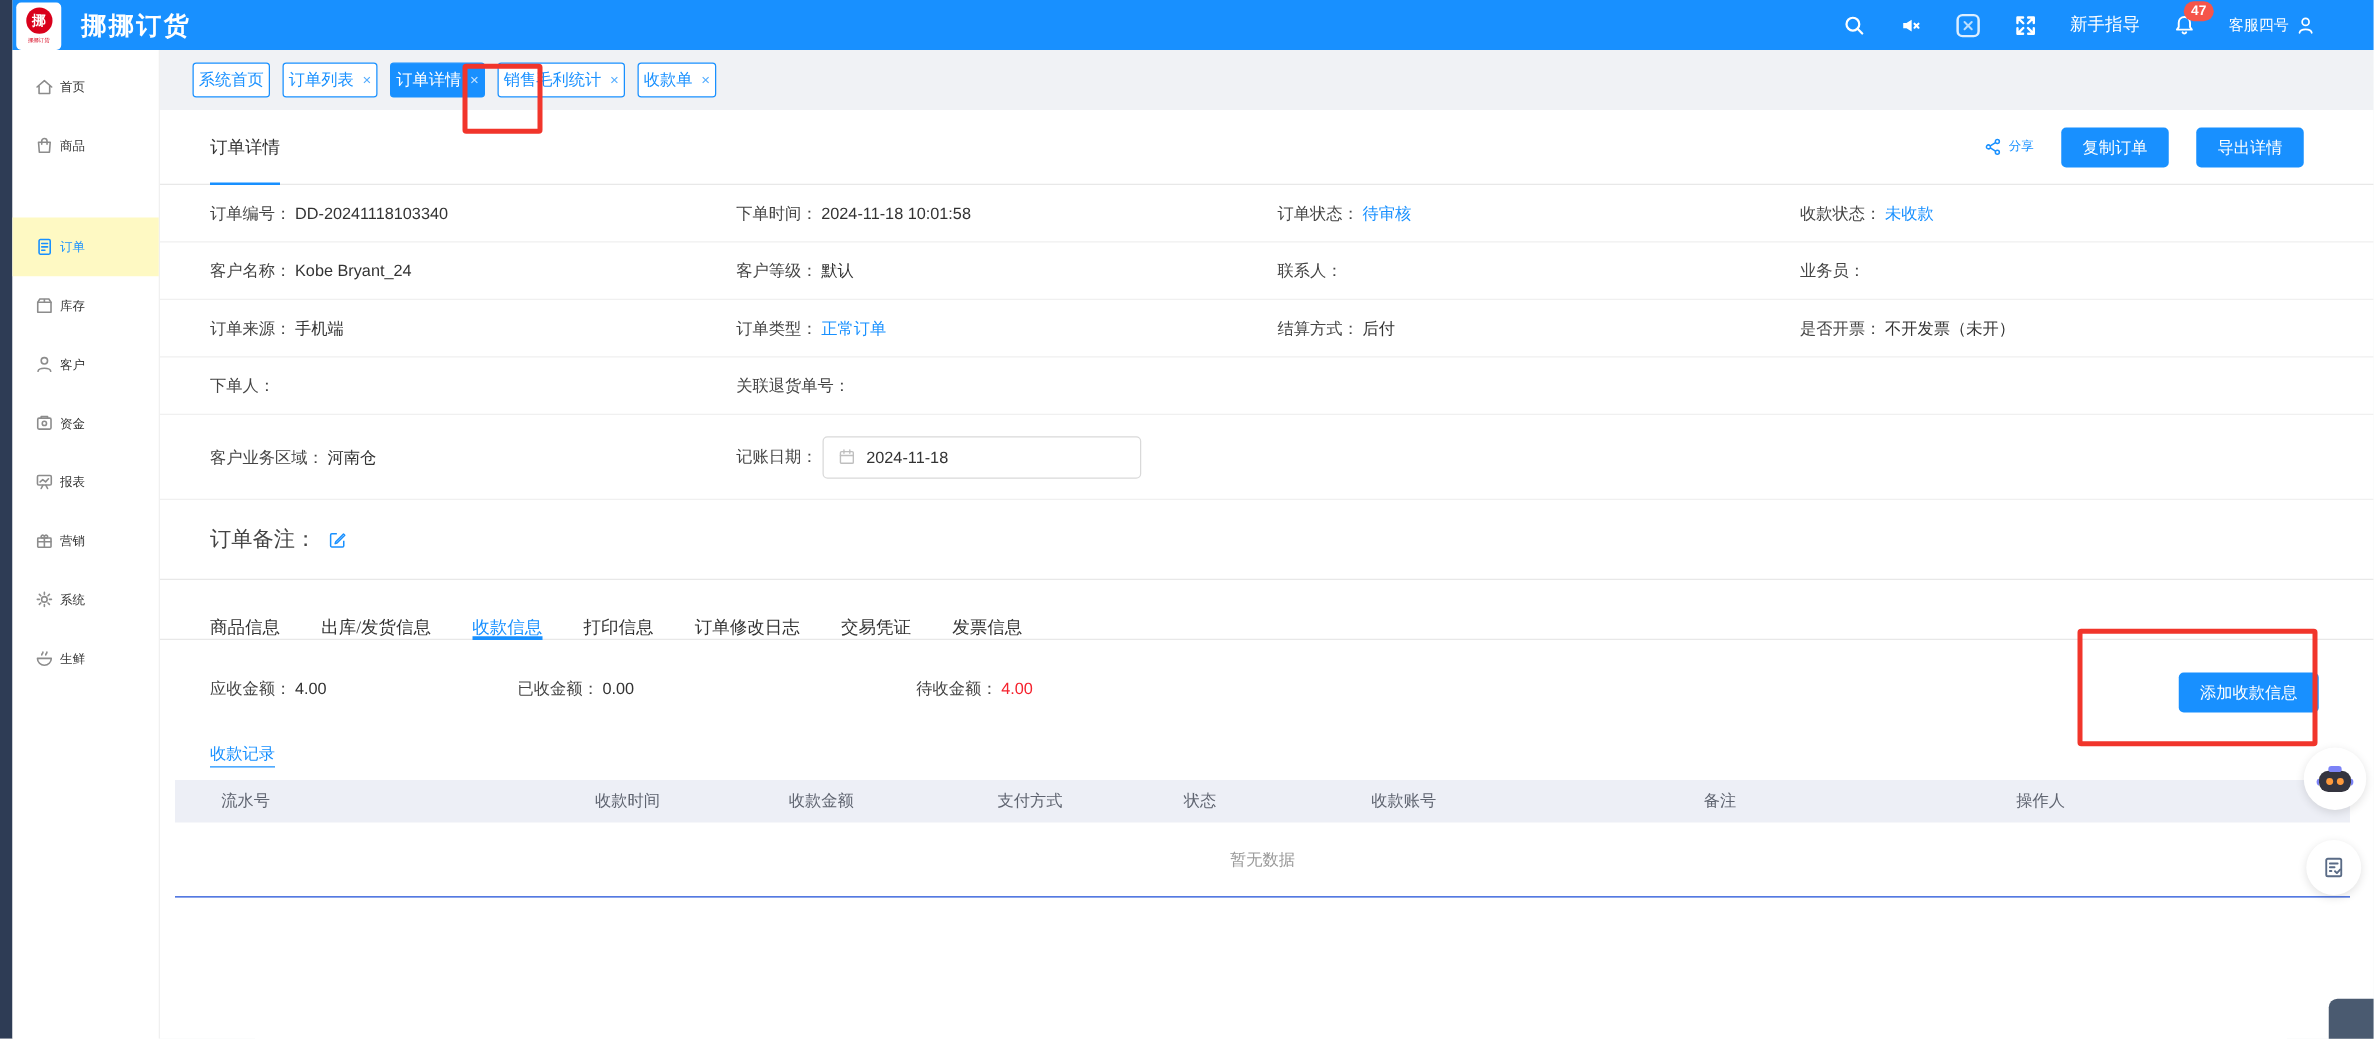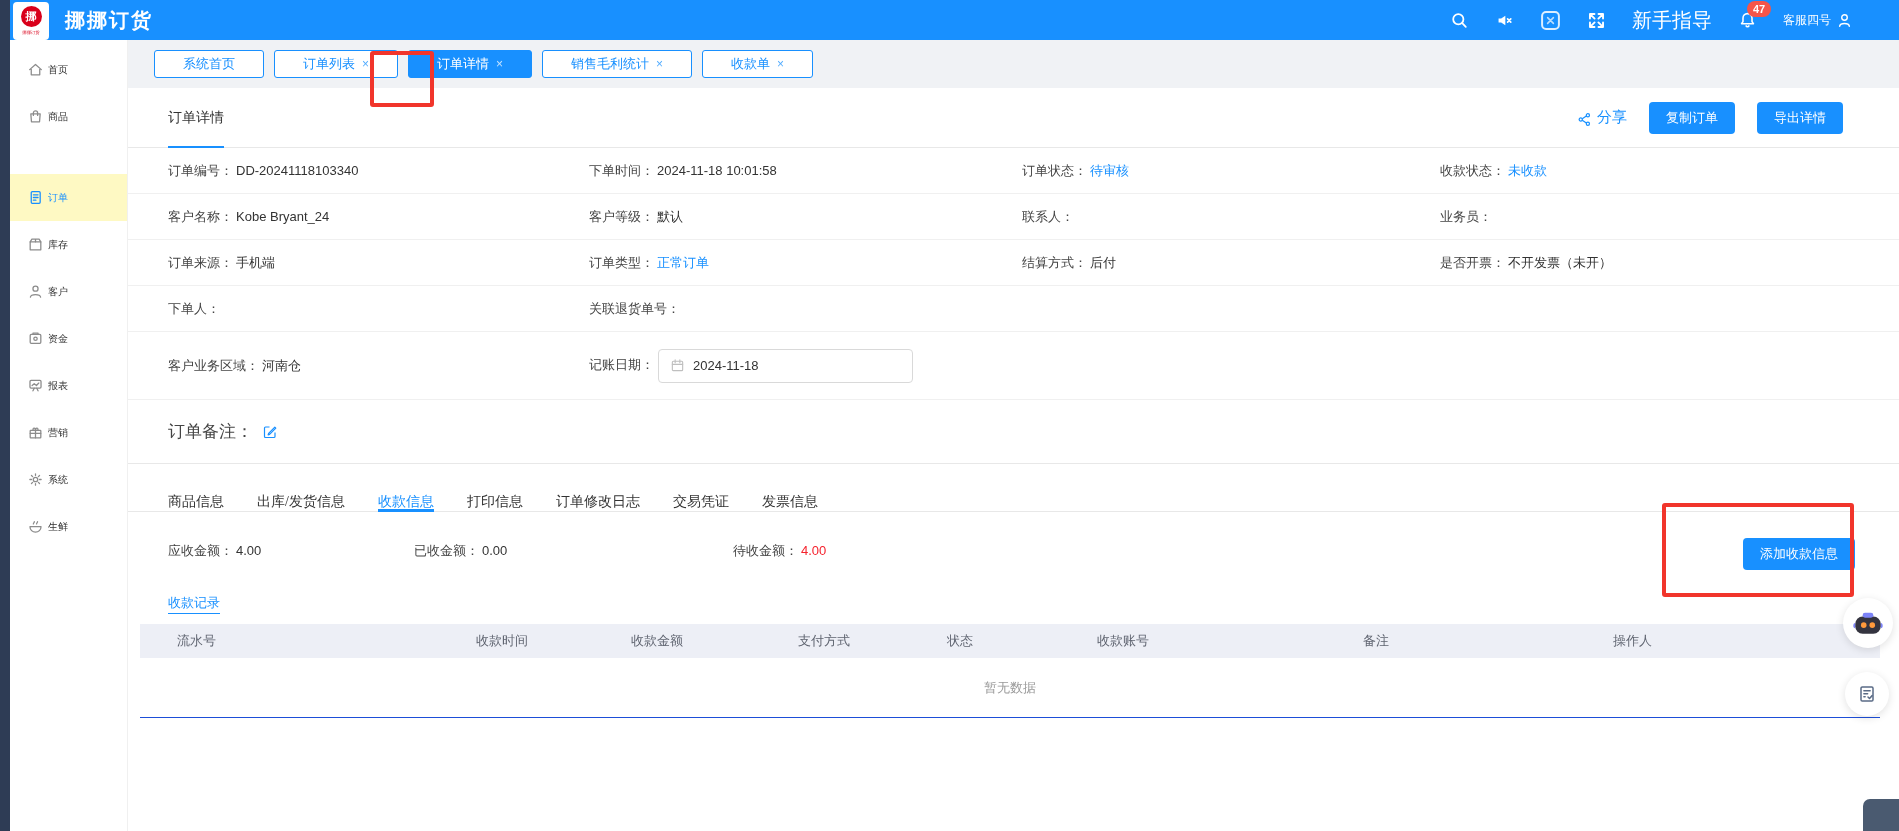--- a/index.html
+++ b/index.html
@@ -13,53 +13,53 @@
   .topbar { position:absolute; left:10px; top:0; right:0; height:40px; background:#1890ff;
             display:flex; align-items:center; color:#fff; }
   .logo-badge { width:36px; height:38px; background:#fff; border-radius:4px; margin-left:3px; margin-top:2px;
                 display:flex; flex-direction:column; align-items:center; justify-content:center; cursor:pointer; }
   .logo-circle { width:21px; height:21px; border-radius:50%; background:#d9001b; color:#fff;
                  font-size:11px; font-weight:bold; display:flex; align-items:center; justify-content:center; }
   .logo-caption { font-size:6px; color:#d9001b; transform:scale(.72); white-space:nowrap; margin-top:1px; }
   .brand { font-size:20px; font-weight:bold; margin-left:16px; letter-spacing:2px; }
   .topbar-right { margin-left:auto; display:flex; align-items:center; gap:26px; padding-right:46px; }
   .tb-icon { display:flex; align-items:center; cursor:pointer; }
-  .tb-link { font-size:20px; cursor:pointer;font-family:Liberation Serif, serif; }
+  .tb-link { font-size:14px; cursor:pointer;font-family:Liberation Serif, serif; }
   .bell-wrap { position:relative; display:flex; cursor:pointer; }
   .badge { position:absolute; top:-10px; left:9px; min-width:24px; height:16px; border-radius:9px;
            background:#f5554a; color:#fff; font-size:11px; display:flex; align-items:center;
            justify-content:center; padding:0 5px; font-weight:bold; }
   .user { display:flex; align-items:center; gap:5px; font-size:12px; cursor:pointer; }
 
   
   .sidebar { position:absolute; left:10px; top:40px; width:118px; bottom:0; background:#fff;
              border-right:1px solid #f0f0f0; }
   .sidebar nav { padding-top:6px; }
   .side-item { height:47px; display:flex; align-items:center; padding-left:17px; gap:4px;
                font-size:10px; color:#333; cursor:pointer; }
   .side-item .side-icon { color:#8c8c8c; display:flex; }
   .side-item.active { background:#fef9c3; color:#1890ff;margin-top:34px; }
   .side-item.active .side-icon { color:#1890ff; }
 
   
   .main { position:absolute; left:128px; top:40px; right:0; bottom:0; background:#f0f2f5; }
   .tabstrip { height:48px; display:flex; align-items:center; gap:10px; padding-left:26px; }
   .nav-tab { height:28px; border:1px solid #1890ff; border-radius:3px; background:#fff; color:#1890ff;
-             font-size:13px; display:flex; align-items:center; padding:0 28px; gap:7px; cursor:pointer; white-space:nowrap; }
+             font-size:13px; display:flex; align-items:center; padding:0 4px; gap:7px; cursor:pointer; white-space:nowrap; }
   .nav-tab .tx { font-size:12px; opacity:.75; cursor:pointer; }
   .nav-tab.active { background:#1890ff; color:#fff; }
 
   .card { position:absolute; top:48px; left:0; right:0; bottom:0; background:#fff; overflow:hidden; }
 
   .title-row { height:60px; display:flex; align-items:center; padding:0 56px 0 40px;
                border-bottom:1px solid #e8e8e8; }
   .page-title { position:relative; height:100%; display:flex; align-items:center; font-size:14px; cursor:pointer; }
   .page-title::after { content:""; position:absolute; left:0; right:0; bottom:-1px; height:2px; background:#1890ff; }
   .title-actions { margin-left:auto; display:flex; align-items:center; gap:22px; }
-  .share { color:#1890ff; font-size:15px; display:flex; align-items:flex-end; gap:5px; cursor:pointer;font-family:Liberation Mono, monospace; }
+  .share { color:#1890ff; font-size:10px; display:flex; align-items:flex-start; gap:5px; cursor:pointer;font-family:Liberation Mono, monospace; }
   .btn { background:#1890ff; color:#fff; border:none; border-radius:4px; height:32px; padding:0 17px;
          font-size:13px; cursor:pointer; font-family:inherit; }
 
   .info-row { display:grid; grid-template-columns:421px 433px 418px 1fr; align-items:center;
               min-height:46px; padding-left:40px; border-bottom:1px solid #f0f0f0; font-size:13px; }
   .info-row.tall { min-height:68px; }
   .cell .lab { color:#444; }
   .cell .val { color:#333; margin-left:3px; }
   .cell .val.link { color:#1890ff; }
   .date-box { display:inline-flex; align-items:center; gap:8px; width:255px; height:34px;

